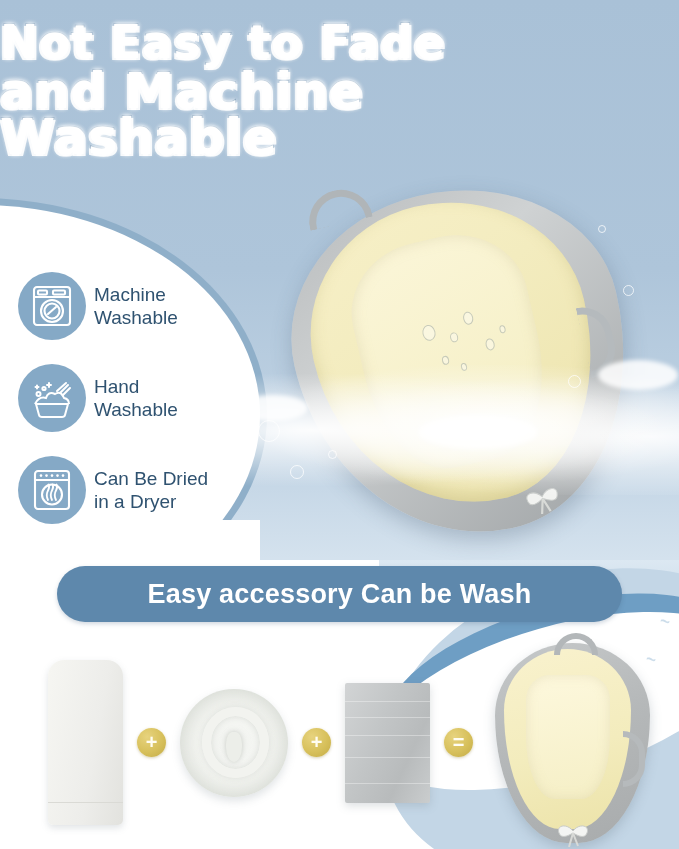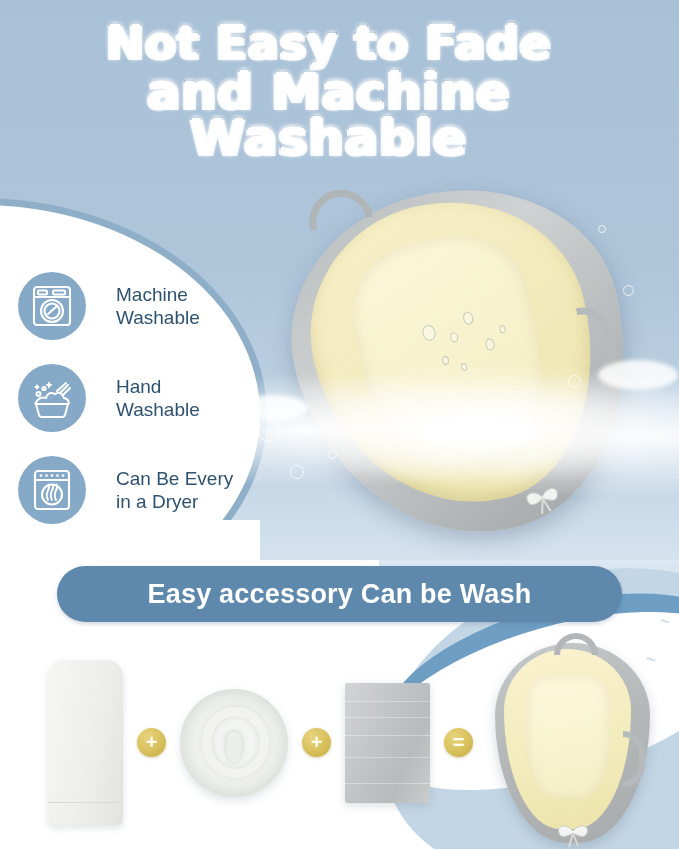--- a/index.html
+++ b/index.html
@@ -69,21 +69,21 @@
   .squiggle{
     position:absolute;
     color:#bcd2e4; font-size:17px; font-weight:bold;
     opacity:.75;
     transform:rotate(12deg);
   }
 
   
   .headline-wrap{
     position:absolute; left:0; top:16px; width:657px;
-    text-align:center; z-index:8;
+    text-align:left; z-index:8;
   }
   .headline{
     display:block;
     font-family:"DejaVu Sans", sans-serif;
     font-weight:bold;
     color:#ffffff;
     letter-spacing:.5px;
     -webkit-text-stroke:1.5px #6d8fae;
     paint-order:stroke fill;
     text-shadow:
@@ -178,21 +178,21 @@
     background:rgba(255,255,255,.35);
   }
 
   
   .features{
     position:absolute; left:18px; top:272px;
     z-index:9;
     display:flex; flex-direction:column; gap:24px;
   }
   .feature{
-    display:flex; align-items:center; gap:30px;
+    display:flex; align-items:center; gap:8px;
   }
   .feat-icon{
     width:68px; height:68px; flex:0 0 68px;
     border-radius:50%;
     background:#85a9c6;
     display:flex; align-items:center; justify-content:center;
   }
   .feat-icon svg{ display:block; }
   .feat-label{
     font-size:19px; line-height:23px;
@@ -427,21 +427,21 @@
           <circle cx="15.5" cy="7.6" r="1.3" fill="#ffffff" stroke="none"></circle>
           <circle cx="21" cy="7.6" r="1.3" fill="#ffffff" stroke="none"></circle>
           <circle cx="26.5" cy="7.6" r="1.3" fill="#ffffff" stroke="none"></circle>
           <circle cx="32" cy="7.6" r="1.3" fill="#ffffff" stroke="none"></circle>
           <circle cx="21" cy="26.5" r="10"></circle>
           <path d="M17 32 Q14.5 27 17 22.5 Q19 19 17.5 16.5" stroke-linecap="round" stroke-width="1.8"></path>
           <path d="M21 32 Q18.5 27 21 22.5 Q23 19 21.5 16.5" stroke-linecap="round" stroke-width="1.8"></path>
           <path d="M25 32 Q22.5 27 25 22.5 Q27 19 25.5 16.5" stroke-linecap="round" stroke-width="1.8"></path>
         </svg>
       </div>
-      <div class="feat-label">Can Be Every
+      <div class="feat-label">Can Be Dried
 in a Dryer</div>
     </div>
   </div>
 
   <div class="banner">
     <span class="banner-text">Easy accessory Can be Wash</span>
   </div>
 
   <div class="equation">
 

